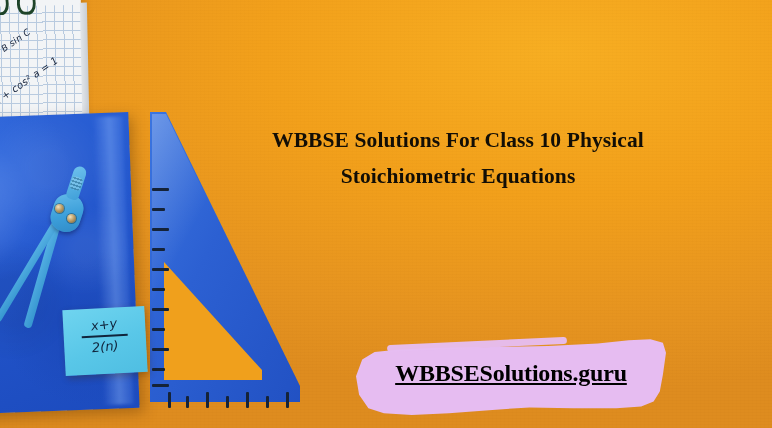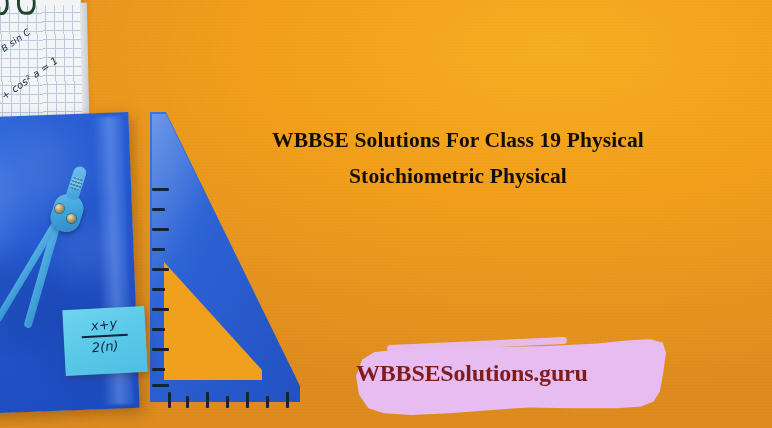--- a/index.html
+++ b/index.html
@@ -253,25 +253,27 @@
     left: 10%; top: 6%;
     width: 58%; height: 8%;
     background: #E6BCF1;
     transform: rotate(-2.6deg);
     border-radius: 4px;
     opacity: .96;
   }
   .badge-text {
     position: absolute;
     left: 0; right: 0; top: 24px;
-    color: #7f1d1d;
+    text-align: center;
+    color: #000000;
     font-family: "Liberation Serif", serif;
     font-weight: bold;
     font-size: 24px;
     letter-spacing: -.2px;
+    text-decoration: underline;
   }
 </style>
 </head>
 <body>
 
 <div id="stage">
 
   <div class="bg"></div>
   <div class="bg-grain"></div>
 
@@ -328,22 +330,22 @@
 
   <div class="sticky">
     <div class="sticky-frac">
       <span class="sticky-num">x+y</span>
       <span class="sticky-bar"></span>
       <span class="sticky-den">2(n)</span>
     </div>
   </div>
 
   <div class="title">
-    <div>WBBSE Solutions For Class 19 Physical</div>
-    <div>Stoichiometric Physical</div>
+    <div>WBBSE Solutions For Class 10 Physical</div>
+    <div>Stoichiometric Equations</div>
   </div>
 
   <div class="badge">
     <div class="badge-stroke"></div>
     <div class="badge-streak"></div>
     <div class="badge-text">WBBSESolutions.guru</div>
   </div>
 
 </div>
 

